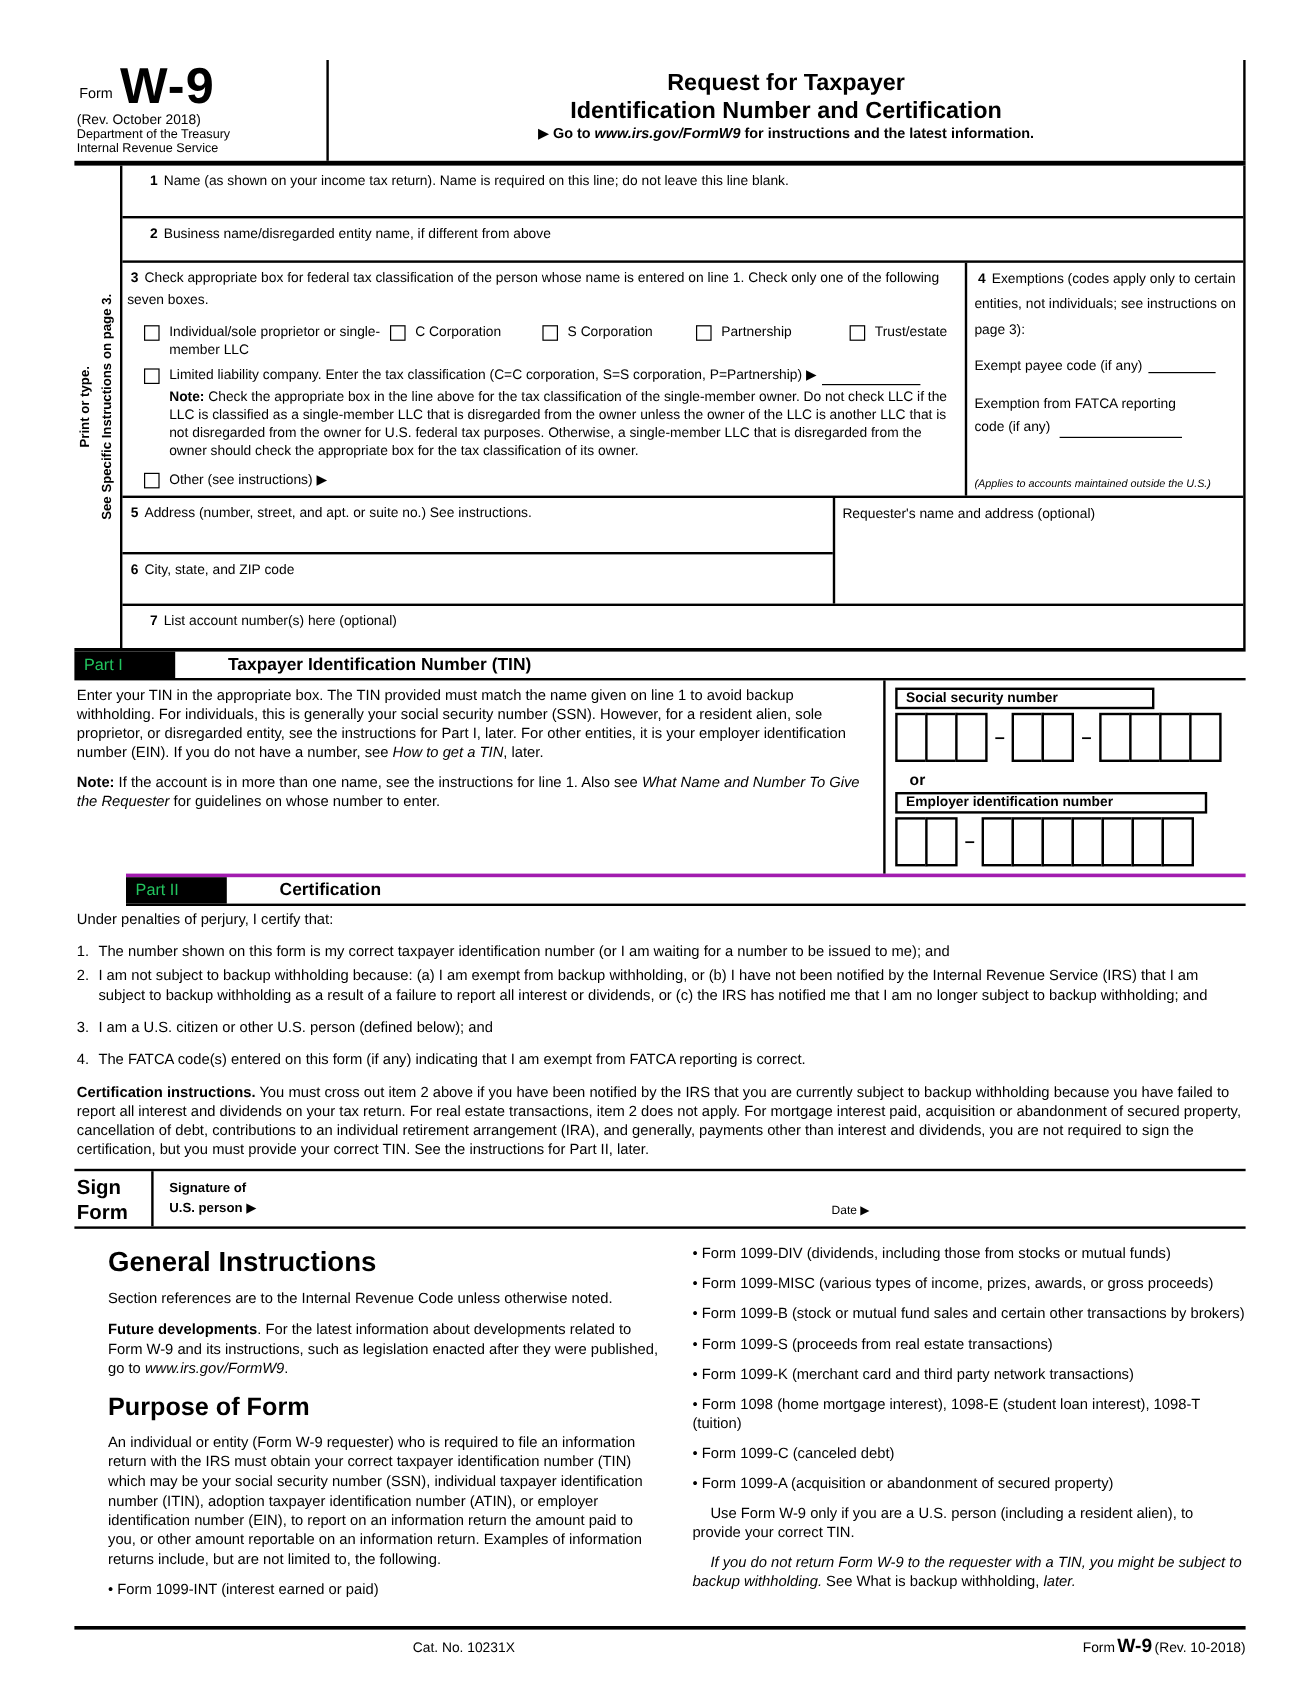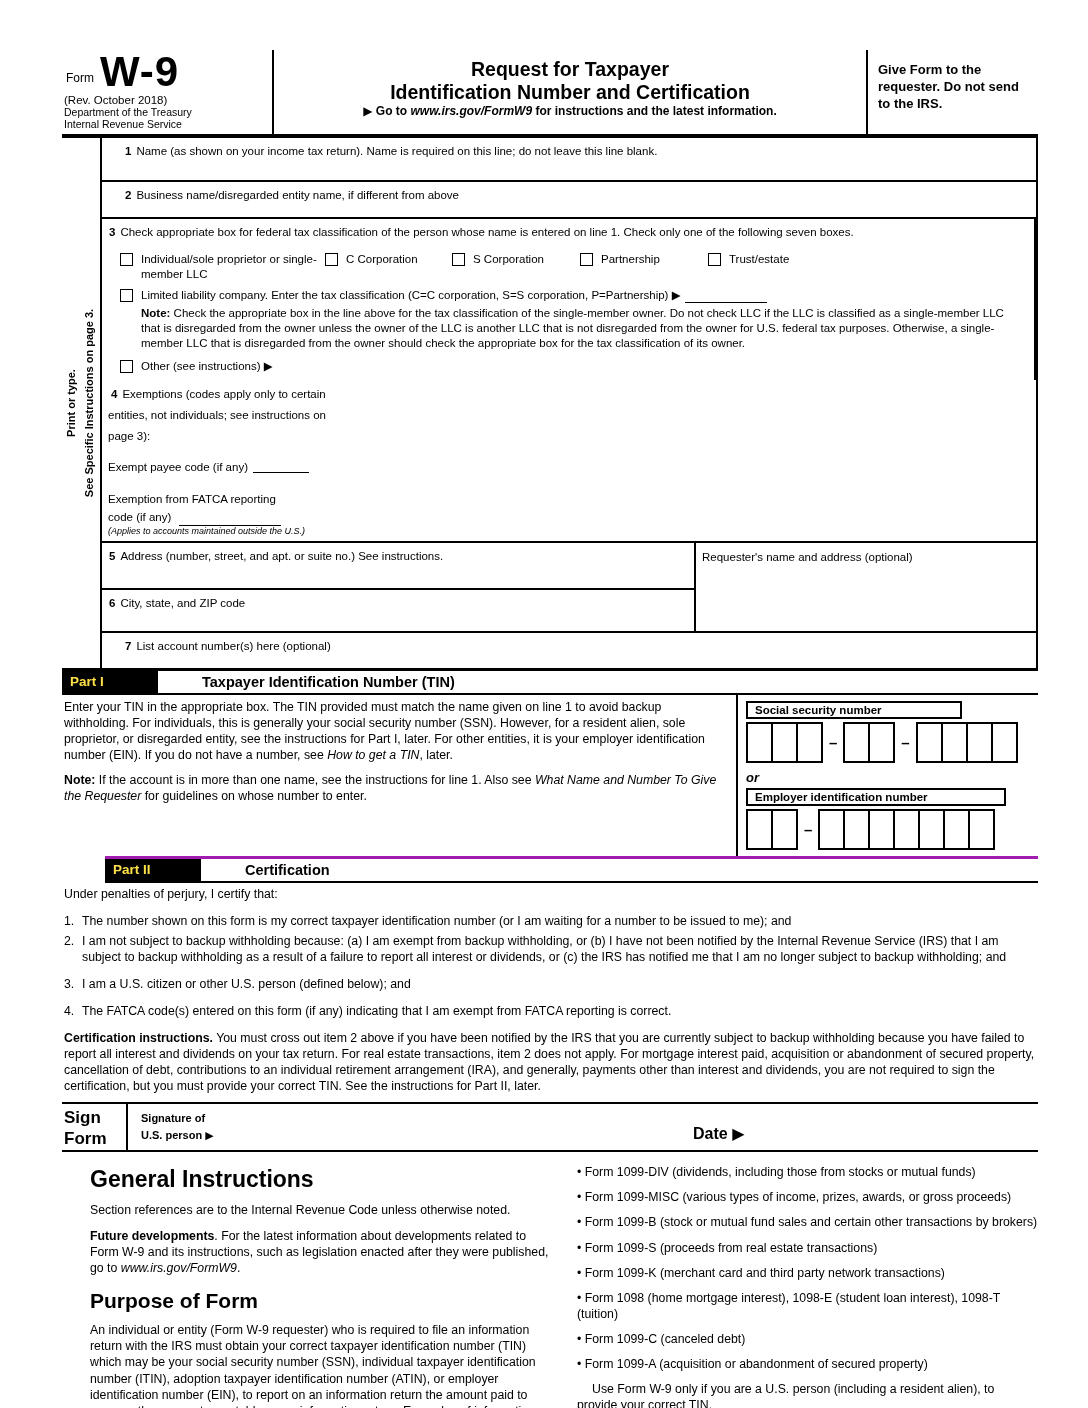--- a/index.html
+++ b/index.html
@@ -27,21 +27,21 @@
   .side { position:absolute; left:0; top:0; width:38px; height:100%; }
   .side-rot { position:absolute; top:50%; left:50%; transform:translate(-50%,-50%) rotate(-90deg);
               white-space:nowrap; text-align:center; font-size:11px; font-weight:bold; line-height:1.6; }
   .side-rot span.line { display:block; }
   .tbl { margin-left:38px; border-left:2px solid #000; border-right:2px solid #000; }
   .row { border-bottom:2px solid #000; padding:3px 20px; }
   .fnum { font-weight:bold; font-size:11.5px; margin:0 5px 0 3px; }
   .flab { font-size:11.5px; line-height:1.3; }
   .r1 { height:44px; }
   .r2 { height:37px; }
-  .row34 { display:flex; border-bottom:2px solid #000;flex-direction:column; }
+  .row34 { display:flex; border-bottom:2px solid #000; }
   .cell3 { flex:1; border-right:2px solid #000; padding:3px 6px 4px 4px; }
   .cell4 { width:230px; padding:3px 6px 5px 6px; display:flex; flex-direction:column; }
   .opts { display:flex; margin:12px 0 2px 14px; }
   .opt { display:flex; flex:none; }
   .opt1 { width:205px; } .opt2 { width:127px; } .opt3 { width:128px; } .opt4 { width:128px; }
   .cb { width:13px; height:13px; border:1.5px solid #000; flex:none; margin-right:8px; margin-top:1px; background:#fff; display:inline-block; }
   .optlab { font-size:11.5px; line-height:1.3; }
   .llc-row { display:flex; margin:6px 0 2px 14px; }
   .blank { display:inline-block; border-bottom:1.5px solid #000; height:12px; vertical-align:bottom; }
   .llc-blank { width:82px; margin-left:4px; }
@@ -56,49 +56,49 @@
   .row56 { display:flex; border-bottom:2px solid #000; }
   .left56 { flex:1; border-right:2px solid #000; }
   .r5 { height:47px; border-bottom:2px solid #000; padding:3px 4px; }
   .r6 { height:41px; padding:3px 4px; border-bottom:none; }
   .requester { width:340px; padding:4px 6px; }
   .r7 { height:35px; border-bottom:none; }
 
   
   .part-bar { display:flex; align-items:stretch; border-bottom:2px solid #000; }
   .part-bar.pb2 { border-top:3px solid #a21caf;margin-left:43px; }
-  .part-tag { background:#000; color:#fde047; font-weight:bold; font-size:13.5px; padding:3px 8px 3px 8px; width:96px; }
+  .part-tag { background:#000; color:#22c55e; font-weight:normal; font-size:13.5px; padding:3px 8px 3px 8px; width:84px; }
   .part-title { font-weight:bold; font-size:14.5px; padding:3px 0 3px 44px; }
 
   
   .p1-wrap { display:flex; }
   .p1-text { flex:1; padding:5px 12px 6px 2px; font-size:12.3px; line-height:1.3; }
   .p1-text p + p { margin-top:9px; }
   .p1-boxes { width:302px; border-left:2px solid #000; padding:6px 0 6px 8px; }
   .numlab { border:2px solid #000; font-weight:bold; font-size:11.5px; padding:1px 7px; width:216px; }
   .numlab.wide { width:260px; }
   .cells { display:flex; align-items:center; margin-top:3px; }
   .grp { display:flex; }
   .dcell { width:27px; height:41px; border:2px solid #000; margin-left:-2px; background:#fff; }
   .grp .dcell:first-child { margin-left:0; }
   .dash { font-weight:bold; font-size:15px; padding:0 6px; }
-  .or-lab { font-weight:bold; font-size:13px; margin:7px 0 3px;font-style:italic; }
+  .or-lab { font-weight:bold; font-size:13px; margin:7px 12px 3px; }
 
   
   .p2-body { padding:4px 2px 7px 2px; font-size:12.3px; line-height:1.3; }
   .p2-intro { margin-bottom:11px; }
   .li { display:flex; margin-bottom:4px; }
   .li-num { width:18px; flex:none; }
   .li-text { flex:1; }
   .li.sp { margin-top:11px; }
   .cert { margin-top:11px; }
   .sign-row { display:flex; border-top:2px solid #000; border-bottom:2px solid #000; height:50px; }
   .sign-here { width:64px; font-weight:bold; font-size:17px; line-height:1.2; padding:4px 0 0 2px; }
   .sig-cell { flex:1; border-left:2px solid #000; padding:6px 0 0 13px; font-weight:bold; font-size:11px; line-height:1.55; }
-  .date-cell { width:345px; font-weight:bold; font-size:16px; display:flex; align-items:flex-end; padding-bottom:7px; }
+  .date-cell { width:345px; font-weight:normal; font-size:10px; display:flex; align-items:flex-end; padding-bottom:7px; }
 
   
   .cols { display:flex; gap:26px; margin-top:12px;margin-left:28px; }
   .col { flex:1; font-size:12.3px; line-height:1.31; }
   .h-gi { font-size:23px; font-weight:bold; margin:0 0 8px; }
   .h-pof { font-size:21px; font-weight:bold; margin:11px 0 8px; }
   .col p { margin-bottom:9px; }
   .bullet::before { content:"• "; }
   .indent { text-indent:15px; }
   .ital { font-style:italic; }
@@ -127,21 +127,20 @@
       </div>
       <div class="hdr-center">
         <div class="hdr-title">
           <span>Request for Taxpayer</span><br>
           <span>Identification Number and Certification</span>
         </div>
         <div class="hdr-goto">
           <span>▶</span><span> Go to </span><span class="bi">www.irs.gov/FormW9</span><span> for instructions and the latest information.</span>
         </div>
       </div>
-      <div class="hdr-right">Give Form to the requester. Do not send to the IRS.</div>
     </div>
 
     <div class="main">
       <div class="side">
         <div class="side-rot">
           <span class="line">Print or type.</span>
           <span class="line"><span>See </span><span>Specific Instructions</span><span> on page 3.</span></span>
         </div>
       </div>
       <div class="tbl">

